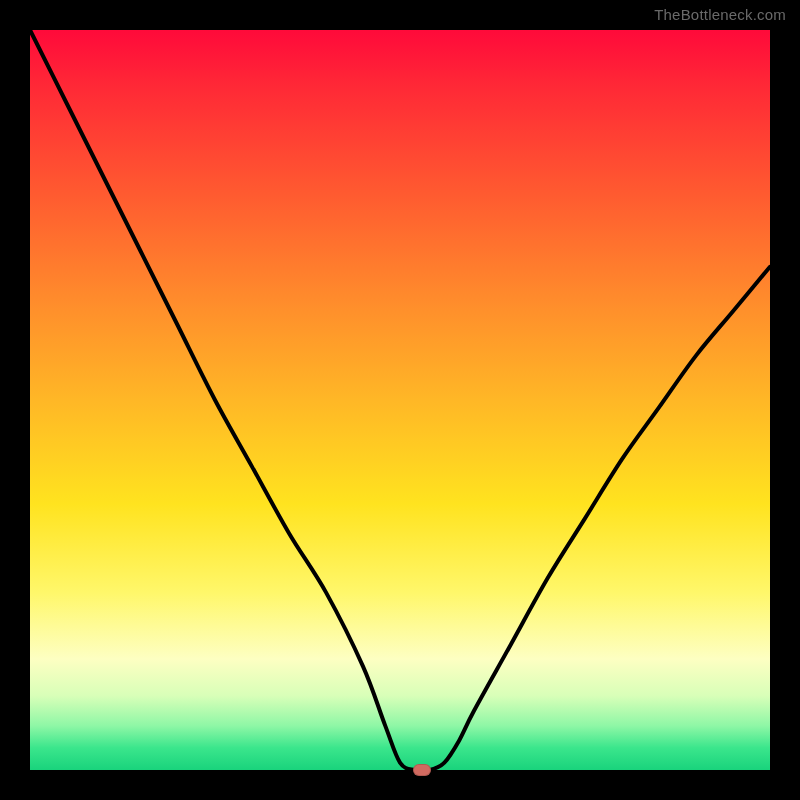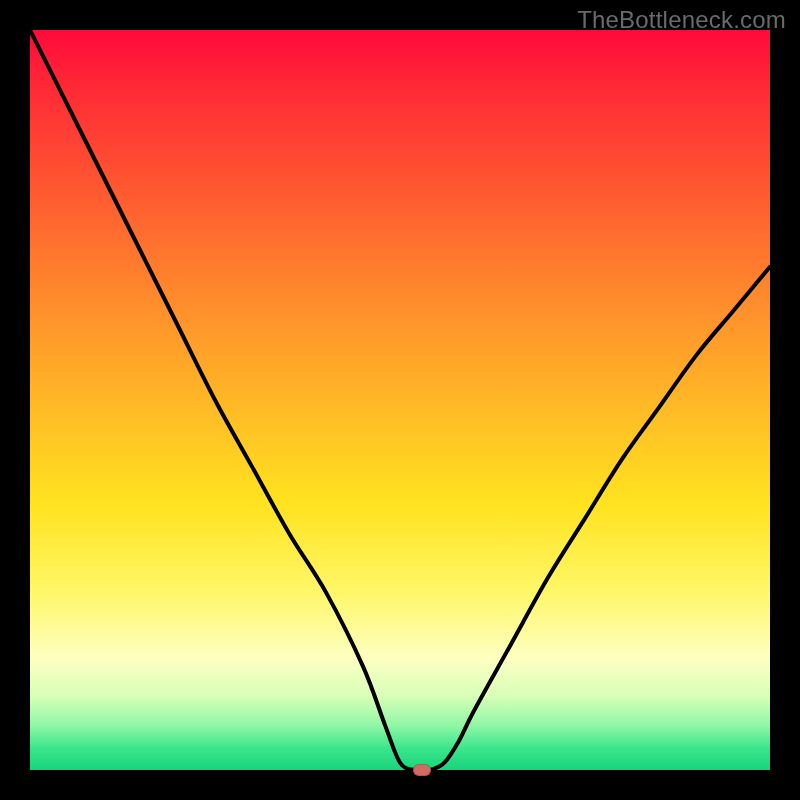--- a/index.html
+++ b/index.html
@@ -38,21 +38,21 @@
       #8ff7a6 94%,
       #3be68c 97%,
       #19d37c 100%
     );
   }
   .watermark {
     position: absolute;
     top: 6px;
     right: 14px;
     color: #6a6a6a;
-    font-size: 24px;
+    font-size: 15px;
     letter-spacing: 0.2px;
     font-weight: 500;
     user-select: none;
   }
   svg.curve {
     position: absolute;
     left: 0;
     top: 0;
     width: 740px;
     height: 740px;

